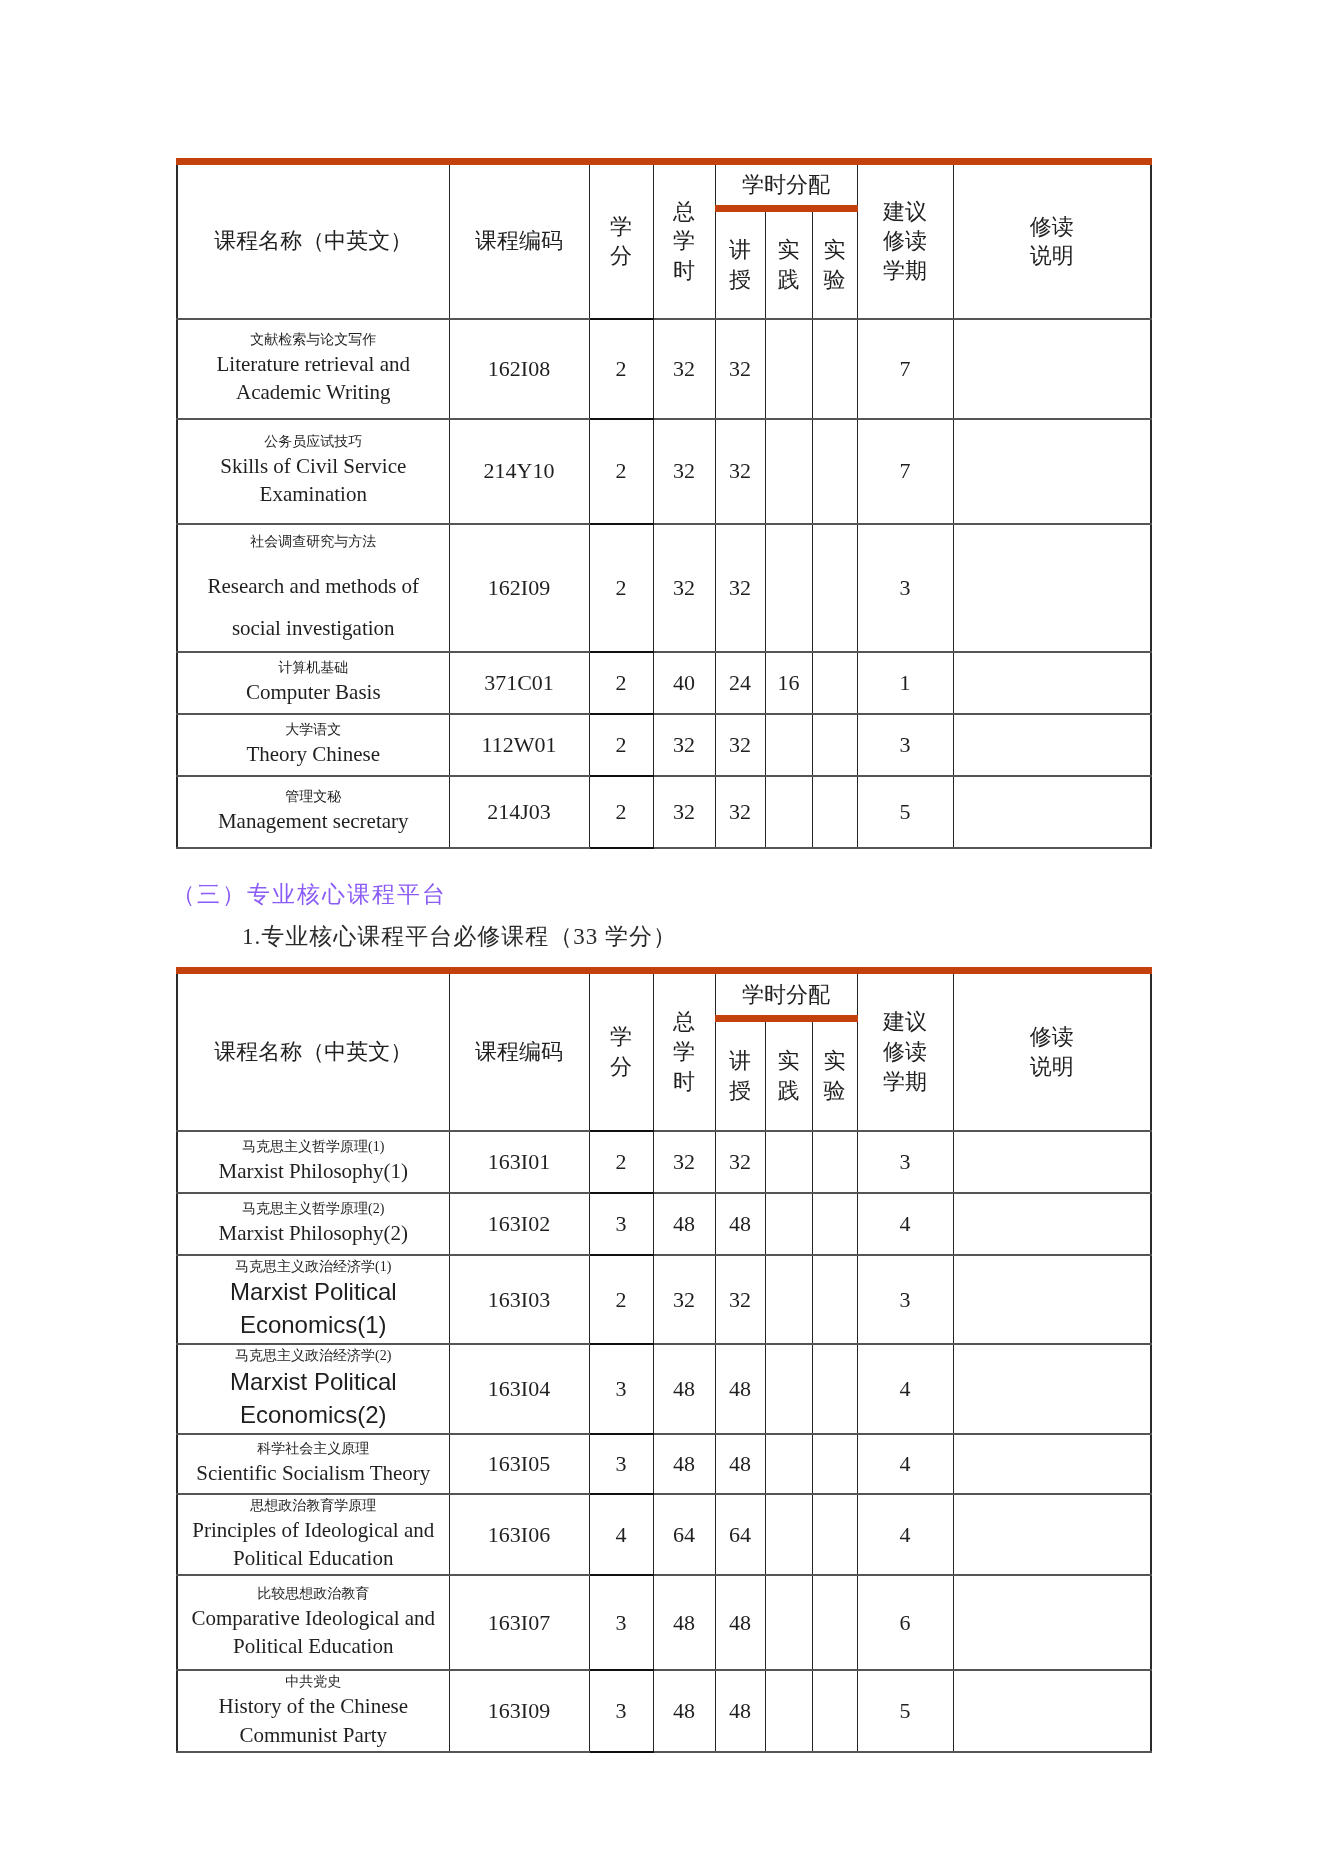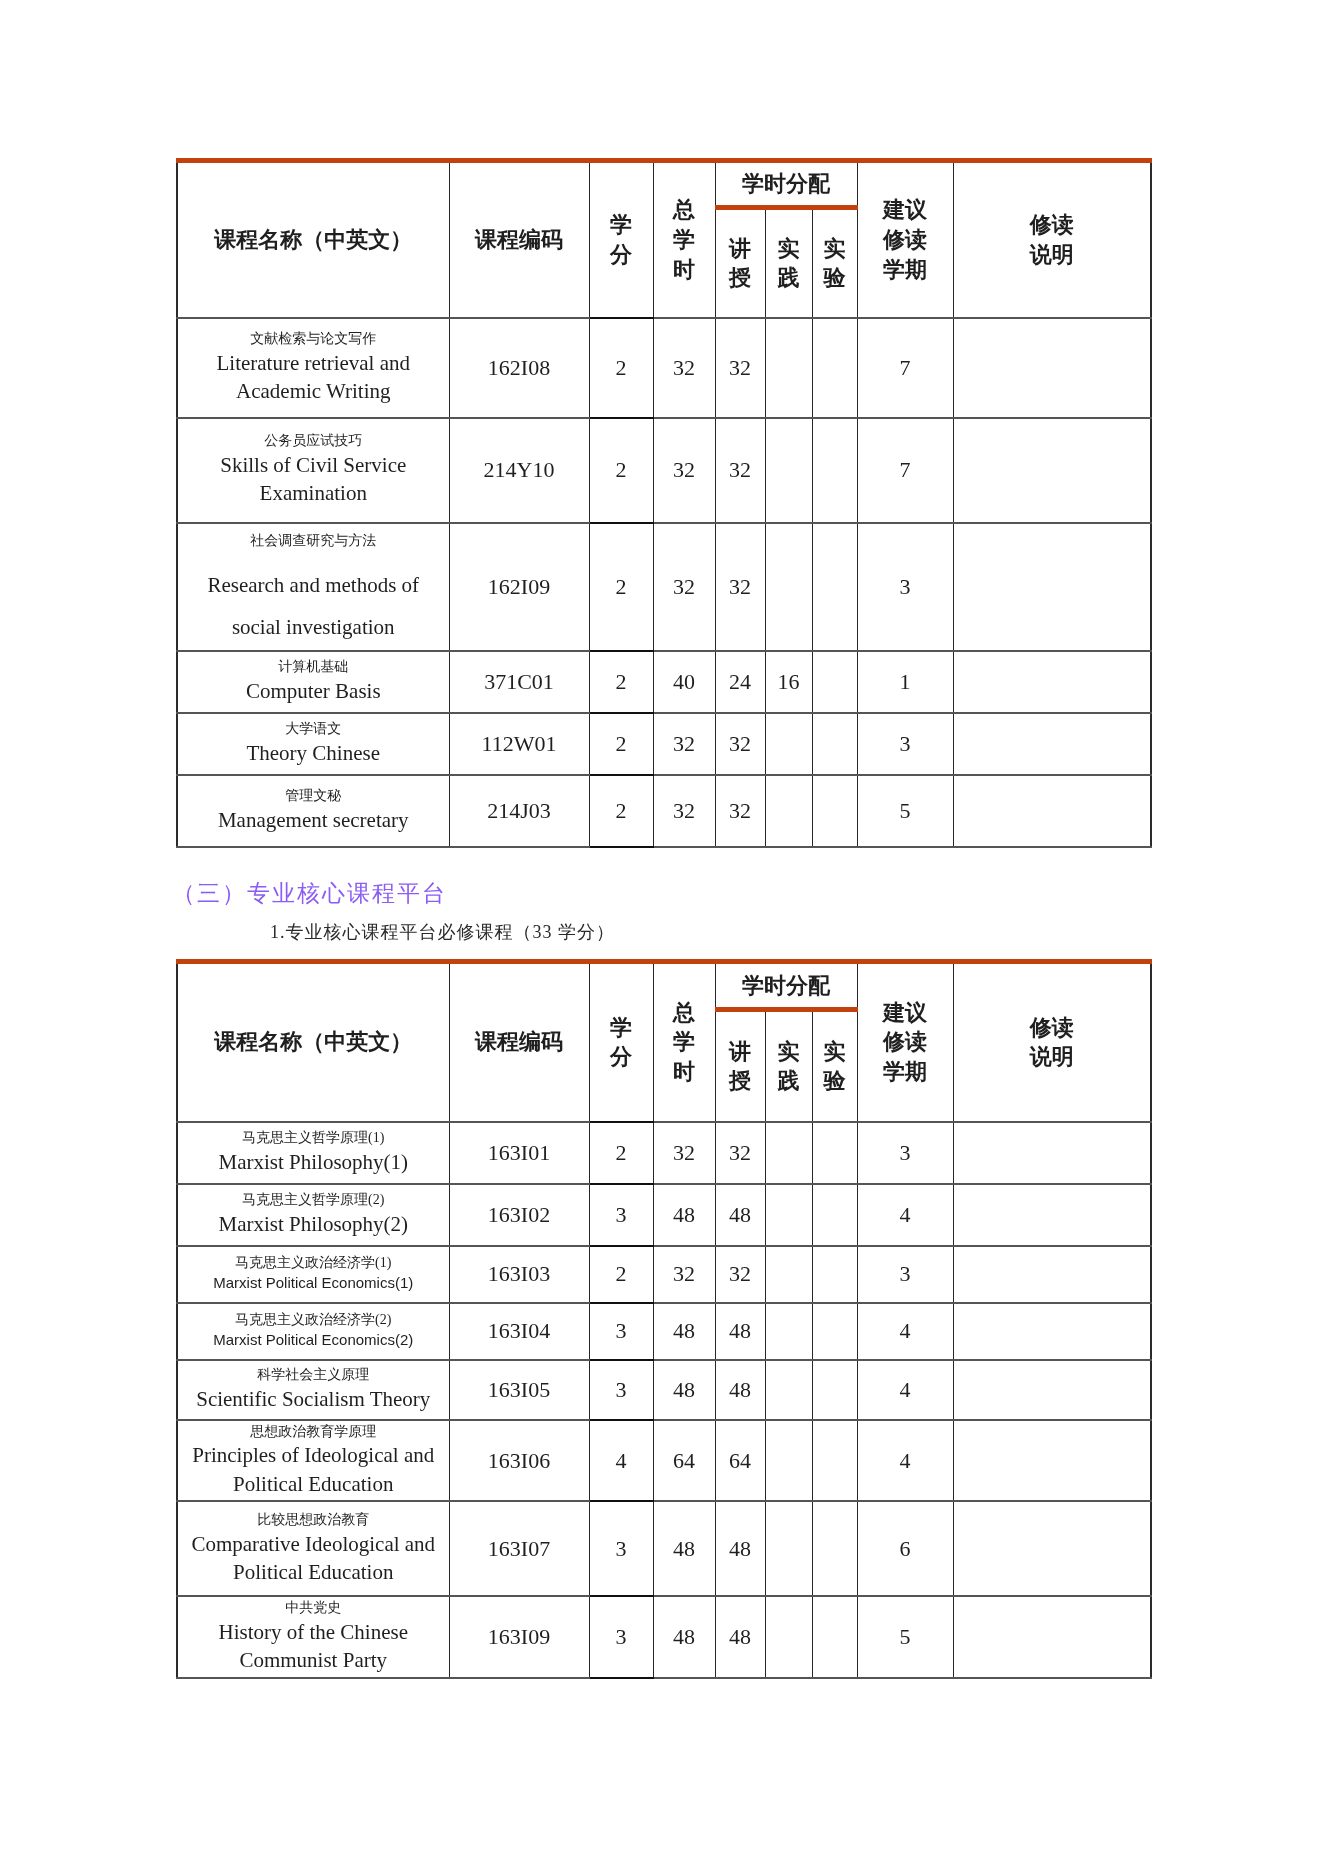--- a/index.html
+++ b/index.html
@@ -27,24 +27,23 @@
     border-top: 2px solid #555555;
     border-bottom: 2px solid #555555;
     text-align: center;
     vertical-align: middle;
     padding: 2px 3px;
     font-size: 22px;
     line-height: 1.35;
     overflow: hidden;
   }
   table.course-table thead td {
-    border-top: 5px solid #c2410c;
+    border-top: 7px solid #c2410c;
     border-bottom: 1px solid #262626;
     white-space: pre-line;
-    font-weight: bold;
   }
   
   td.stack3 { line-height: 2.1; }
   td.stack2 { line-height: 2.2; }
   td.hdr-alloc { line-height: 1.2; }
   
   td.c-credits { border-left: 2px solid #101010; border-right: 2px solid #101010; }
   tbody td.c-credits { border-top: 2px solid #101010; border-bottom: 2px solid #101010; }
 
   
@@ -63,35 +62,35 @@
   #t2 tbody tr:nth-child(2) { height: 62px; padding-left: 8px; }
   #t2 tbody tr:nth-child(3) { height: 57px; }
   #t2 tbody tr:nth-child(4) { height: 57px; }
   #t2 tbody tr:nth-child(5) { height: 60px; }
   #t2 tbody tr:nth-child(6) { height: 80px; padding-left: 40px; }
   #t2 tbody tr:nth-child(7) { height: 95px; }
   #t2 tbody tr:nth-child(8) { height: 80px; }
 
   td.c-name .zh { font-size: 14px; }
   td.c-name .en { font-size: 21px; font-family: "Liberation Serif", "DejaVu Serif", serif; }
-  td.c-name .en.en-sans { font-family: "Liberation Sans", "DejaVu Sans", sans-serif; font-size: 15px; }
+  td.c-name .en.en-sans { font-family: "Liberation Sans", "DejaVu Sans", sans-serif; font-size: 24px; }
   tr.spread td.c-name { line-height: 1.3; }
   tr.spread td.c-name .zh { margin: 6px 0 14px 0; }
   tr.spread td.c-name .en { line-height: 2.0; }
 
   .sec-heading {
     margin: 30px 0 0 -4px;
     font-size: 23px;
     letter-spacing: 2px;
     line-height: 1.4;
     color: #8b5cf6;
   }
   .sub-heading {
-    margin: 10px 0 14px 94px;
-    font-size: 18px;
+    margin: 10px 0 14px 66px;
+    font-size: 23px;
     letter-spacing: 1px;
     line-height: 1.4;
     color: #2a2a2a;
   }
 </style>
 </head>
 <body>
 
 <div class="page">
 

